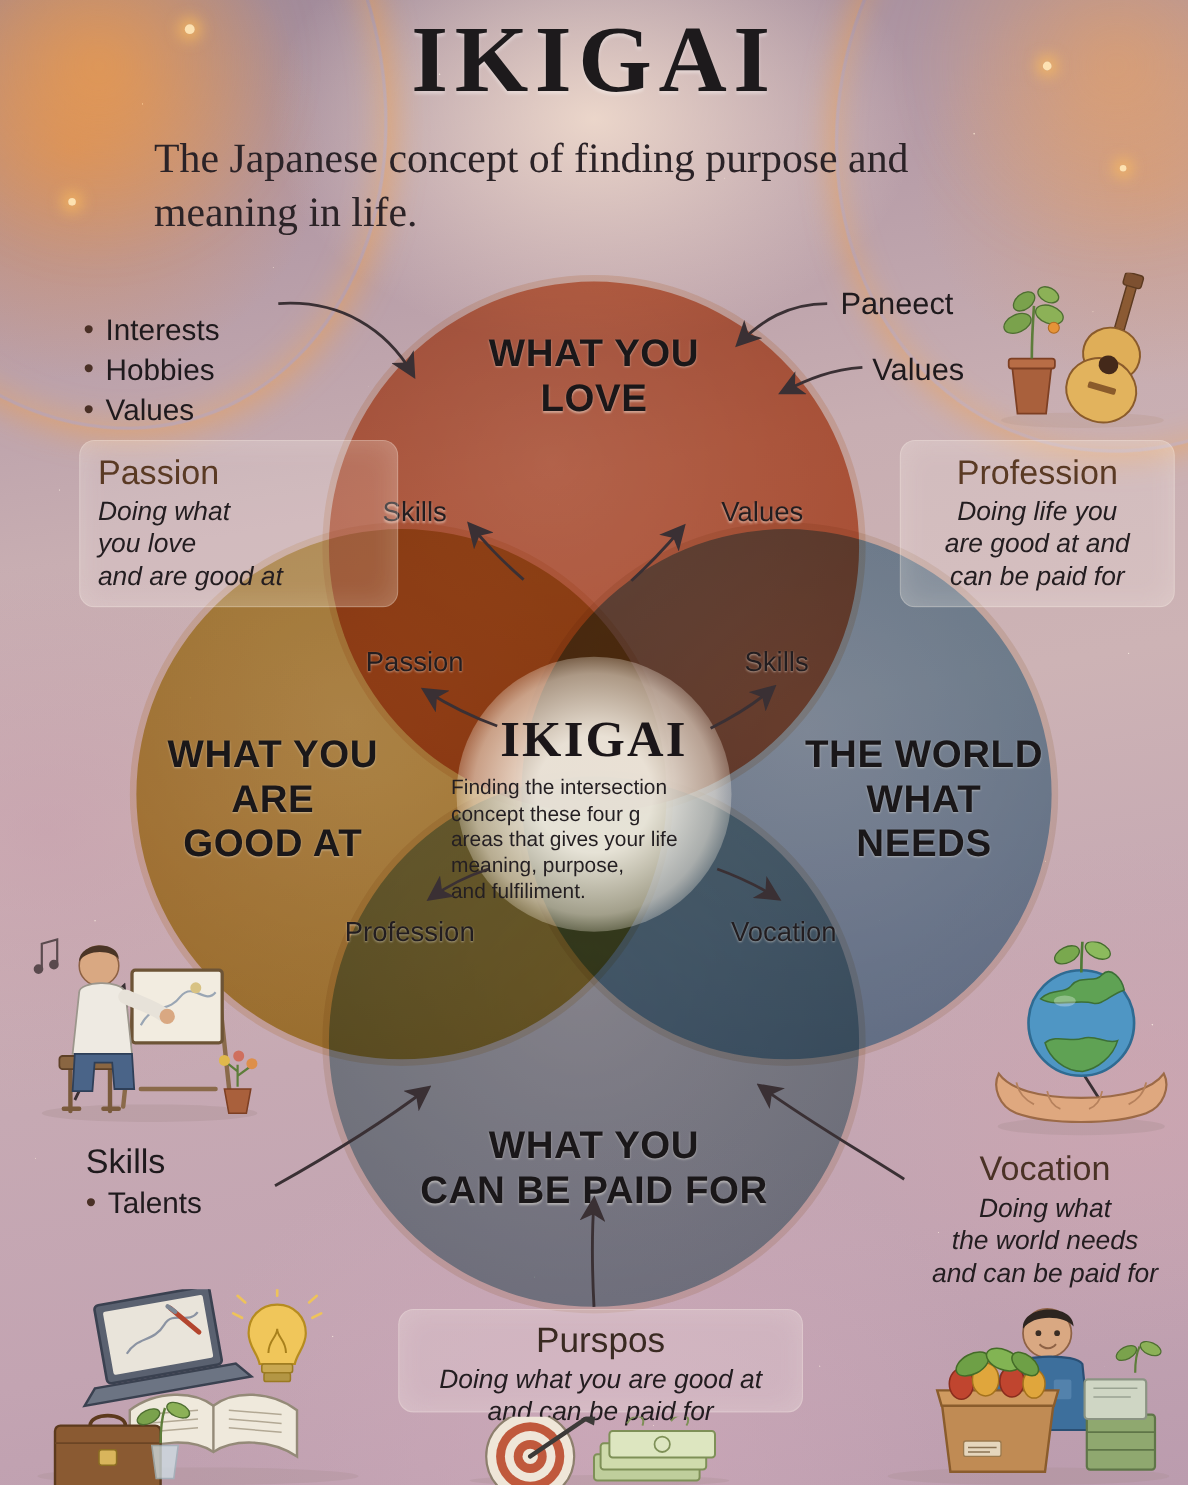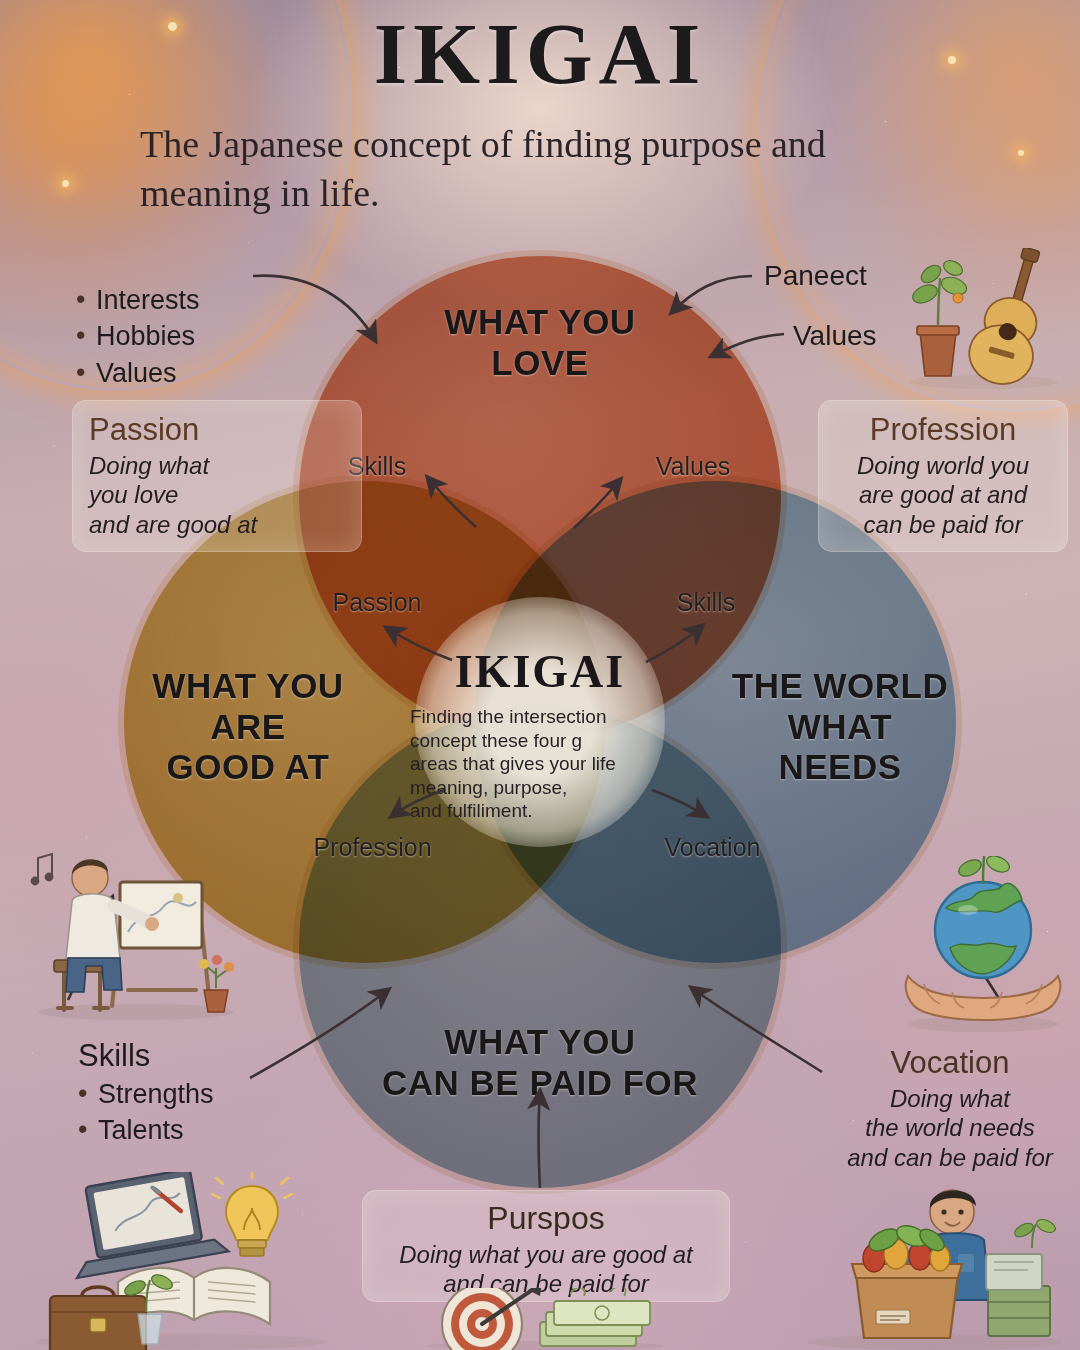--- a/index.html
+++ b/index.html
@@ -221,55 +221,54 @@
     <div class="note-b">
       <div>Doing what</div>
       <div>you love</div>
       <div>and are good at</div>
     </div>
   </div>
 
   <div class="note" style="left:818px;top:400px;width:250px;height:152px;padding:12px 14px;box-sizing:border-box;text-align:center;">
     <div class="note-h">Profession</div>
     <div class="note-b">
-      <div>Doing world you</div>
+      <div>Doing life you</div>
       <div>are good at and</div>
       <div>can be paid for</div>
     </div>
   </div>
 
   <div class="note" style="left:830px;top:1036px;width:240px;height:146px;padding:10px 12px;box-sizing:border-box;text-align:center;background:none;border:none;box-shadow:none;">
     <div class="note-h" style="color:#4a3226;">Vocation</div>
     <div class="note-b">
       <div>Doing what</div>
       <div>the world needs</div>
       <div>and can be paid for</div>
     </div>
   </div>
 
-  <div class="note" style="left:362px;top:1190px;width:368px;height:112px;padding:10px 12px;box-sizing:border-box;text-align:center;">
+  <div class="note" style="left:362px;top:1190px;width:368px;height:94px;padding:10px 12px;box-sizing:border-box;text-align:center;">
     <div class="note-h" style="color:#3a2a22;font-size:32px;">Purspos</div>
     <div class="note-b">
       <div>Doing what you are good at</div>
       <div>and can be paid for</div>
     </div>
   </div>
 
   <div class="bullets" style="left:76px;top:258px;width:240px;margin-top:24px;">
     <ul>
       <li>Interests</li>
       <li>Hobbies</li>
       <li>Values</li>
     </ul>
   </div>
 
   <div class="bullets" style="left:78px;top:1038px;width:240px;">
     <div class="bh">Skills</div>
     <ul>
-      <li>Strengths</li>
       <li>Talents</li>
     </ul>
   </div>
 
   <div class="tagtext" style="left:764px;top:260px;">Paneect</div>
   <div class="tagtext" style="left:793px;top:320px;">Values</div>
 
   <svg class="arrows" viewBox="0 0 1080 1350" width="1080" height="1350">
     <defs>
       <marker id="ah" markerWidth="9" markerHeight="9" refX="7" refY="4.5" orient="auto">

